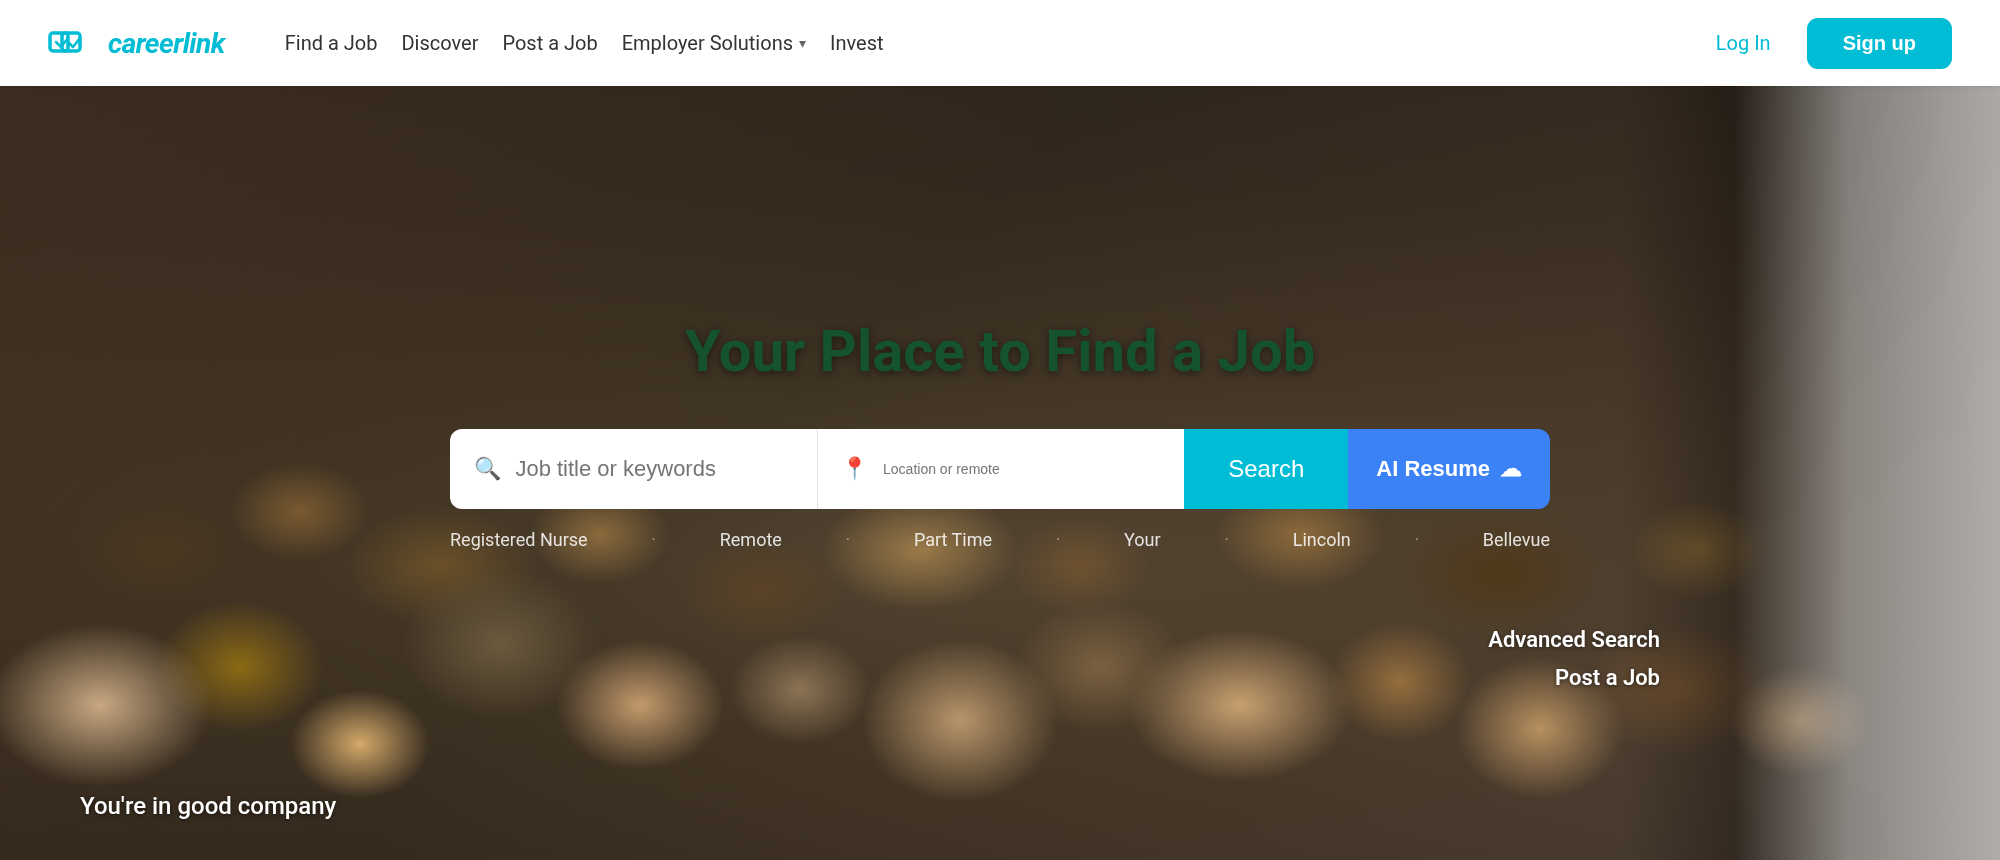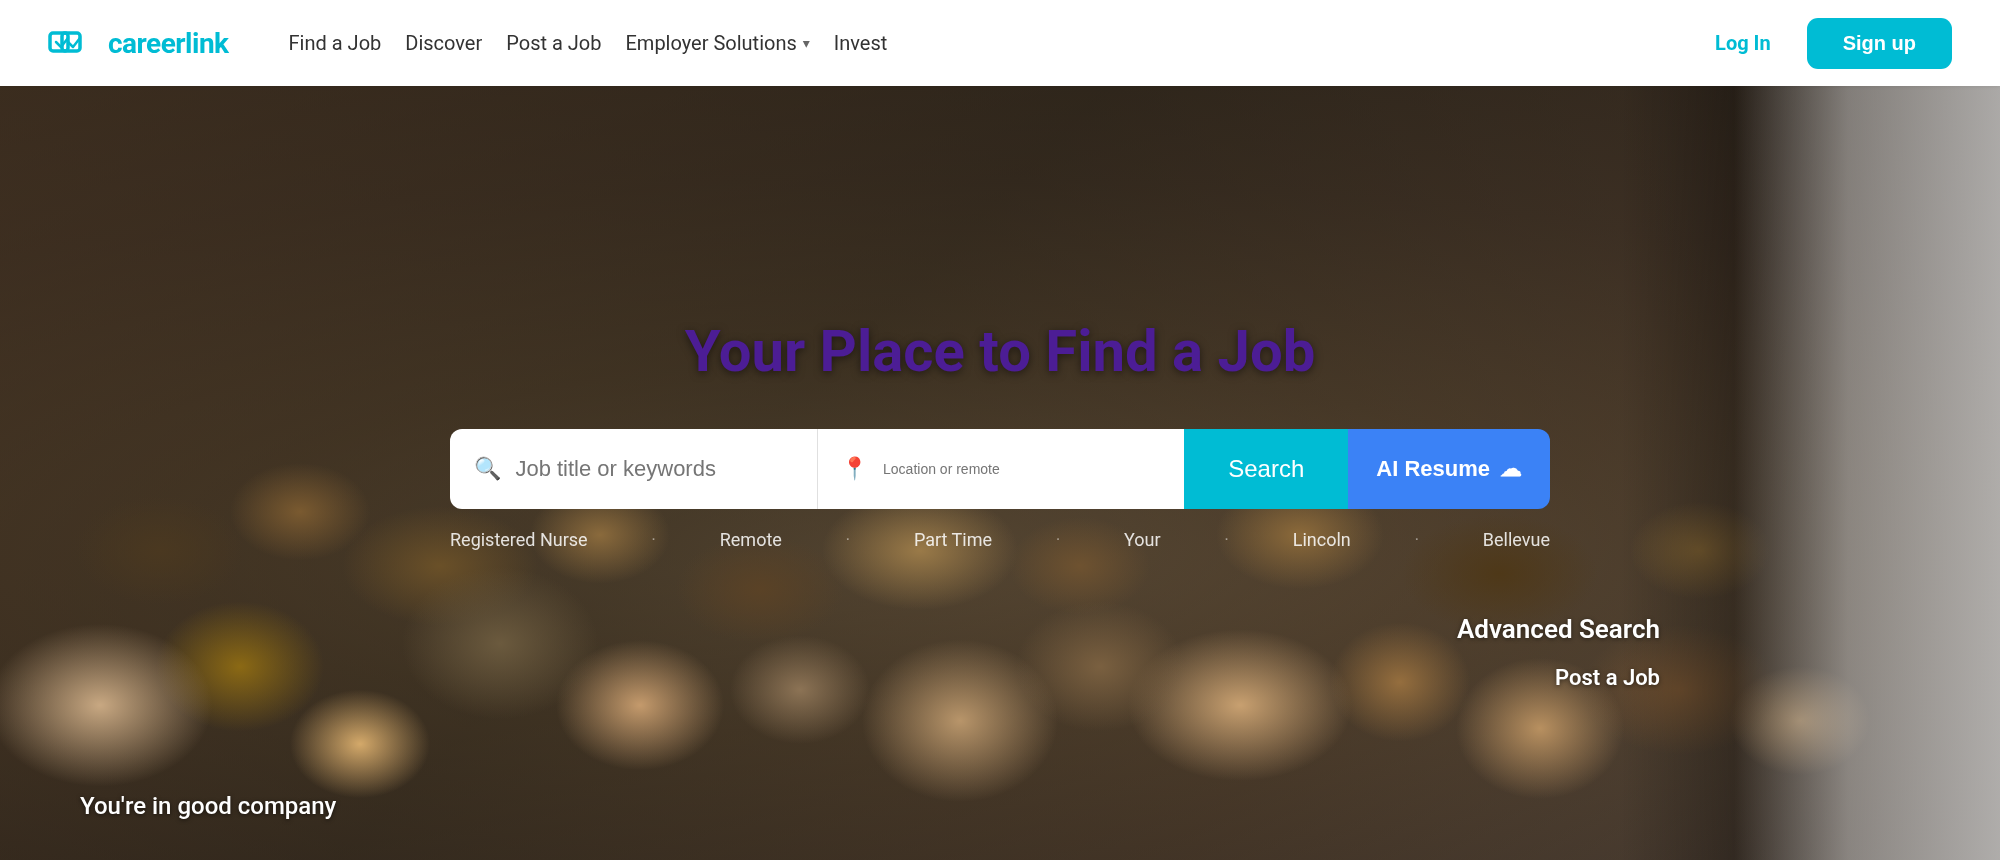--- a/index.html
+++ b/index.html
@@ -14,20 +14,21 @@
       display: flex;
       align-items: center;
       padding: 0 48px;
       box-shadow: 0 1px 4px rgba(0,0,0,0.08);
     }
     .logo-area {
       display: flex;
       align-items: center;
       gap: 10px;
       margin-right: 60px;
+      font-style: italic;
     }
     .logo-icon {
       width: 50px;
       height: 36px;
     }
     .logo-text {
       font-size: 28px;
       font-weight: 700;
       color: #1a1a2e;
       letter-spacing: -0.5px;
@@ -55,21 +56,21 @@
     }
     .nav-actions {
       display: flex;
       align-items: center;
       gap: 16px;
       margin-left: auto;
     }
     .login-btn {
       font-size: 20px;
       color: #00bcd4;
-      font-weight: 700;
+      font-weight: 400;
       cursor: pointer;
       padding: 10px 20px;
       background: none;
       border: none;
       text-decoration: none;
     }
     .signup-btn {
       font-size: 20px;
       font-weight: 700;
       color: #fff;
@@ -140,21 +141,21 @@
       bottom: 0;
       display: flex;
       flex-direction: column;
       align-items: center;
       justify-content: center;
       padding-bottom: 80px;
     }
     .hero-title {
       font-size: 58px;
       font-weight: 700;
-      color: #4c1d95;
+      color: #14532d;
       text-align: center;
       margin-bottom: 44px;
       text-shadow: 0 2px 8px rgba(0,0,0,0.5);
     }
     .search-bar {
       display: flex;
       align-items: center;
       gap: 0;
       width: 1100px;
       margin-bottom: 20px;
@@ -248,23 +249,23 @@
       text-decoration: none;
     }
     .quick-separator {
       color: rgba(255,255,255,0.5);
       margin: 0 12px;
       font-size: 16px;
     }
     .advanced-search-link {
       position: absolute;
       right: 340px;
-      bottom: 216px;
-      color: #fff;
-      font-size: 26px;
+      bottom: 208px;
+      color: #fff;
+      font-size: 22px;
       font-weight: 600;
       cursor: pointer;
       text-shadow: 0 1px 4px rgba(0,0,0,0.5);
     }
     .post-job-link {
       position: absolute;
       right: 340px;
       bottom: 170px;
       color: #fff;
       font-size: 22px;

